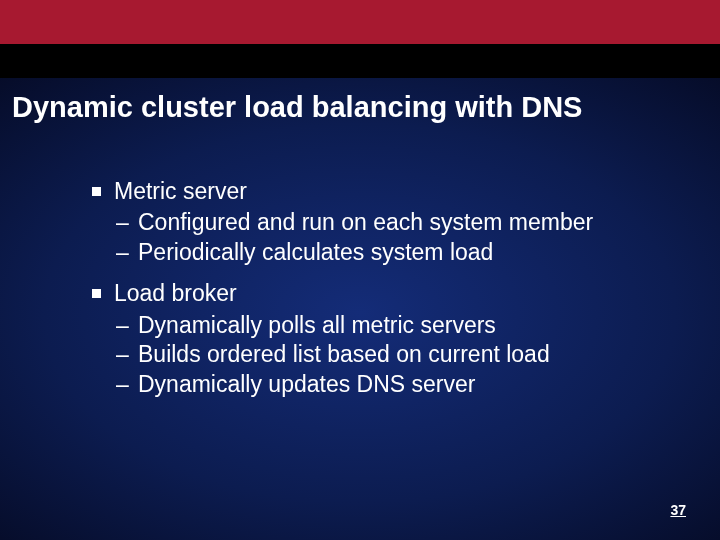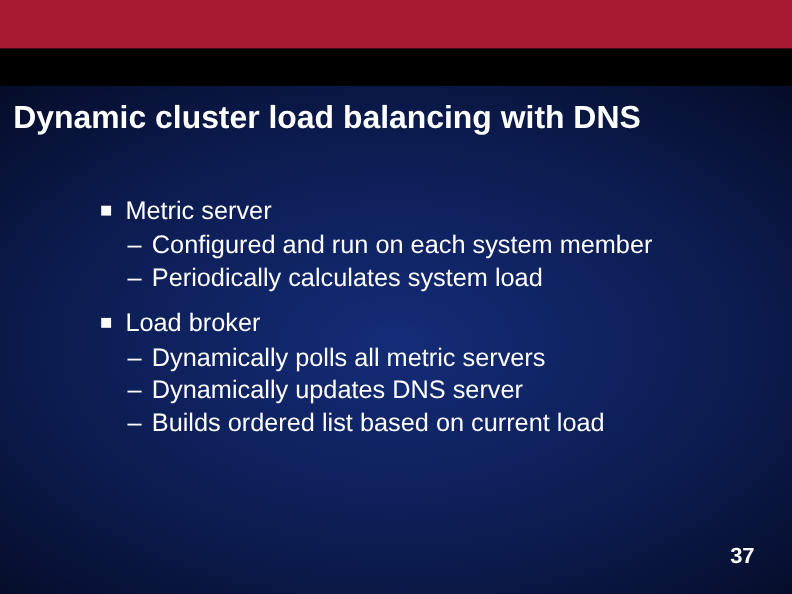--- a/index.html
+++ b/index.html
@@ -102,23 +102,24 @@
     left: 24px;
     top: 0;
   }
   .gap {
     height: 6px;
   }
   .pagenum {
     position: absolute;
     right: 34px;
     bottom: 22px;
-    font-size: 20px;
+    font-size: 14px;
     font-weight: bold;
     color: #ffffff;
+    text-decoration: underline;
   }
 </style>
 </head>
 <body>
 
 <div class="slide">
 
   <div class="black-bar"></div>
   <div class="red-bar"></div>
 
@@ -141,23 +142,23 @@
     <div class="gap"></div>
 
     <div class="l1">
       <span class="sq"></span>
       <span>Load broker</span>
     </div>
     <div class="l2">
       <span>Dynamically polls all metric servers</span>
     </div>
     <div class="l2">
-      <span>Dynamically updates DNS server</span>
+      <span>Builds ordered list based on current load</span>
     </div>
     <div class="l2">
-      <span>Builds ordered list based on current load</span>
+      <span>Dynamically updates DNS server</span>
     </div>
 
   </div>
 
   <div class="pagenum">37</div>
 
 </div>
 
 </body></html>

